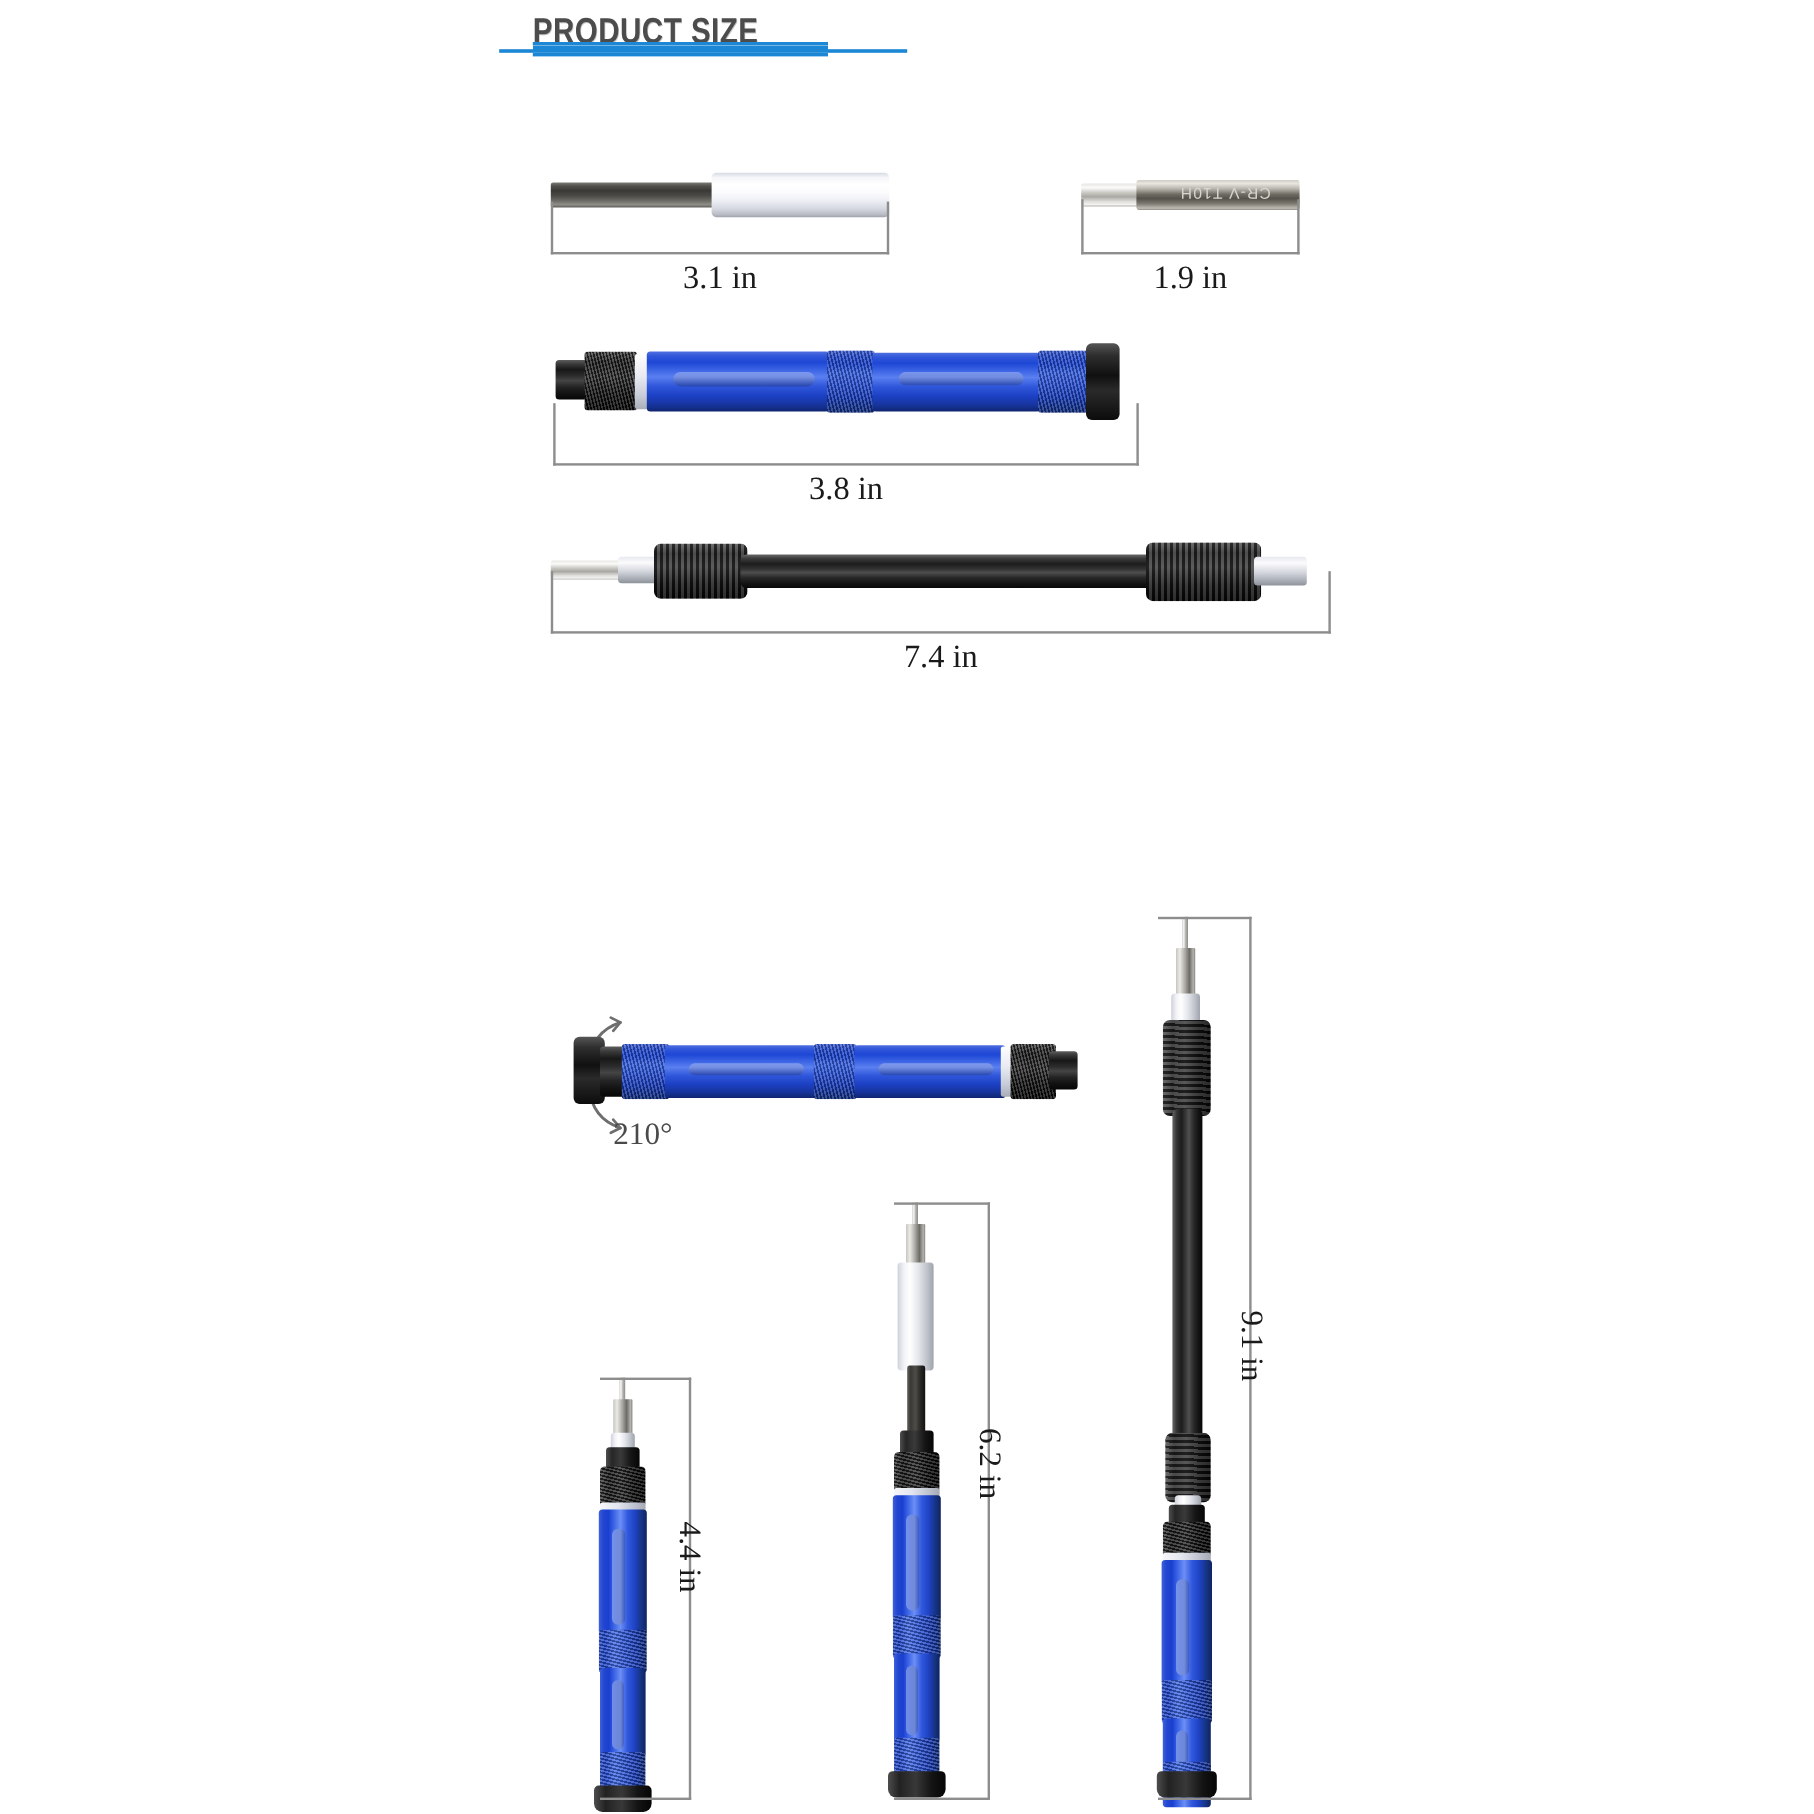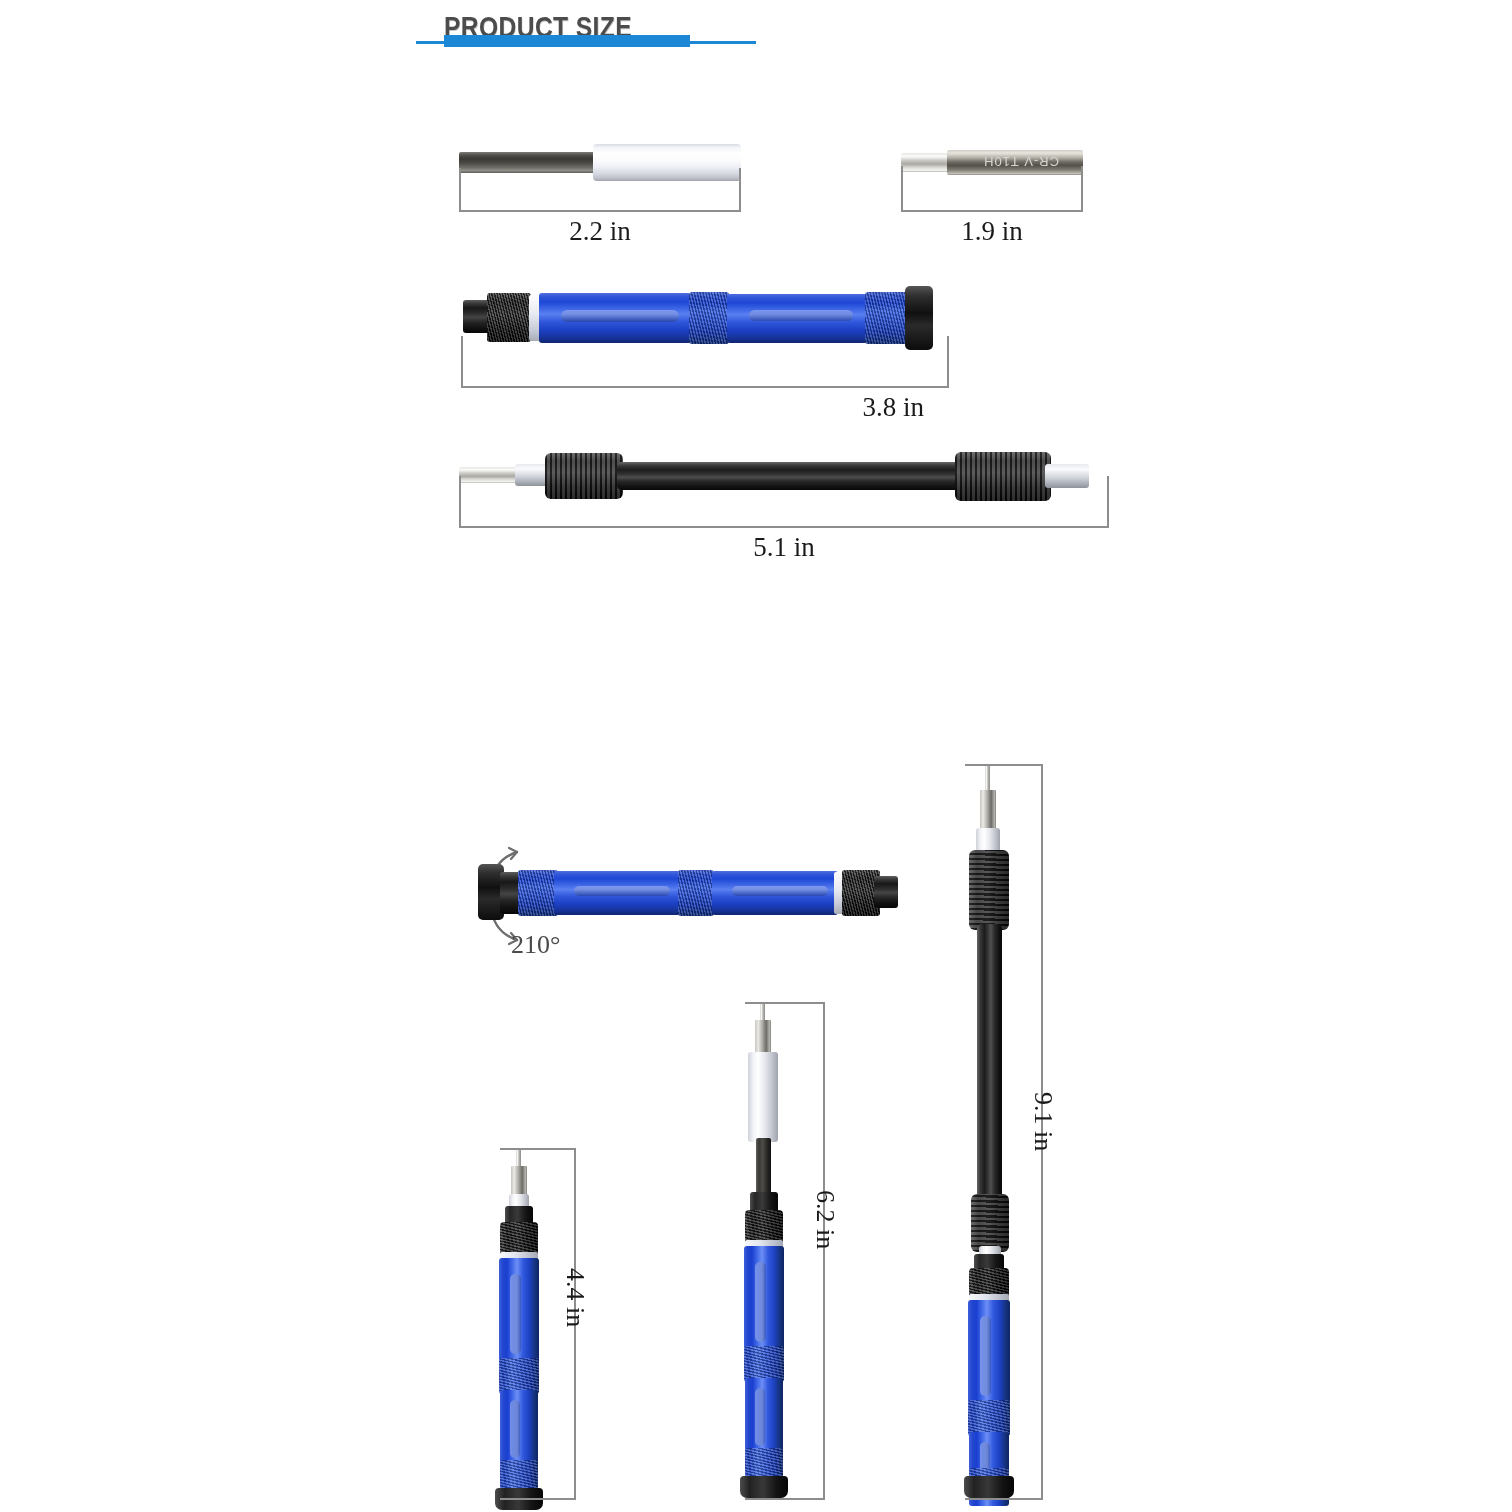--- a/index.html
+++ b/index.html
@@ -238,21 +238,21 @@
 
   <div class="tool" style="left:459px; top:140px; width:282px; height:45px;">
     <div class="hshaft-dark" style="left:0px; top:12px; width:138px; height:21px;"></div>
     <div class="hsleeve-silver" style="left:134px; top:4px; width:148px; height:37px;"></div>
   </div>
   <div class="dim-h" style="left:459px; top:168px; width:282px; height:44px;">
     <div class="tick-l" style="height:44px;"></div>
     <div class="tick-r" style="height:44px;"></div>
     <div class="bar"></div>
   </div>
-  <div class="dim-label" style="left:459px; top:216px; width:282px;">2.2 in</div>
+  <div class="dim-label" style="left:459px; top:216px; width:282px;">3.1 in</div>
 
   <div class="tool" style="left:901px; top:143px; width:182px; height:38px;">
     <div class="bit-tip" style="left:0px; top:10px; width:52px; height:19px;"></div>
     <div class="bit-body" style="left:46px; top:7px; width:136px; height:25px;"></div>
     <div class="bit-text" style="left:68px; top:11px; width:104px; text-align:center;">CR-V T10H</div>
   </div>
   <div class="dim-h" style="left:901px; top:166px; width:182px; height:46px;">
     <div class="tick-l" style="height:46px;"></div>
     <div class="tick-r" style="height:46px;"></div>
     <div class="bar"></div>
@@ -275,36 +275,36 @@
 
     <div class="hb-knurl" style="left:404px; top:18px; width:44px; height:52px;"></div>
 
     <div class="hb-cap" style="left:444px; top:12px; width:28px; height:64px;"></div>
   </div>
   <div class="dim-h" style="left:461px; top:336px; width:488px; height:52px;">
     <div class="tick-l" style="height:52px;"></div>
     <div class="tick-r" style="height:52px;"></div>
     <div class="bar"></div>
   </div>
-  <div class="dim-label" style="left:436px; top:392px; width:488px;text-align:right;">3.8 in</div>
+  <div class="dim-label" style="left:461px; top:392px; width:488px;">3.8 in</div>
 
   <div class="tool" style="left:459px; top:440px; width:650px; height:72px;">
     <div class="bit-tip" style="left:0px; top:27px; width:62px; height:16px;"></div>
     <div class="flex-silver-end" style="left:56px; top:24px; width:44px; height:22px;"></div>
     <div class="flex-grip" style="left:86px; top:13px; width:78px; height:46px;"></div>
     <div class="flex-rod" style="left:158px; top:22px; width:346px; height:28px;"></div>
     <div class="flex-grip" style="left:496px; top:12px; width:96px; height:49px;"></div>
     <div class="flex-silver-end" style="left:586px; top:24px; width:44px; height:24px;"></div>
   </div>
   <div class="dim-h" style="left:459px; top:476px; width:650px; height:52px;">
     <div class="tick-l" style="height:52px;"></div>
     <div class="tick-r" style="height:52px;"></div>
     <div class="bar"></div>
   </div>
-  <div class="dim-label" style="left:459px; top:532px; width:650px;">5.1 in</div>
+  <div class="dim-label" style="left:459px; top:532px; width:650px;">7.4 in</div>
 
 
 
   <svg class="rot-arc" style="left:487px; top:846px;" width="40" height="100" viewBox="0 0 40 100">
     <path d="M30 6 Q6 14 4 40" stroke="#6e6e6e" stroke-width="2.4" fill="none" stroke-linecap="round"></path>
     <path d="M4 60 Q6 86 30 94" stroke="#6e6e6e" stroke-width="2.4" fill="none" stroke-linecap="round"></path>
     <path d="M30 6 L22 2 M30 6 L24 13" stroke="#6e6e6e" stroke-width="2.2" fill="none" stroke-linecap="round"></path>
     <path d="M30 94 L22 98 M30 94 L24 87" stroke="#6e6e6e" stroke-width="2.2" fill="none" stroke-linecap="round"></path>
   </svg>
   <div class="anno-360" style="left:511px; top:930px;">210°</div>

